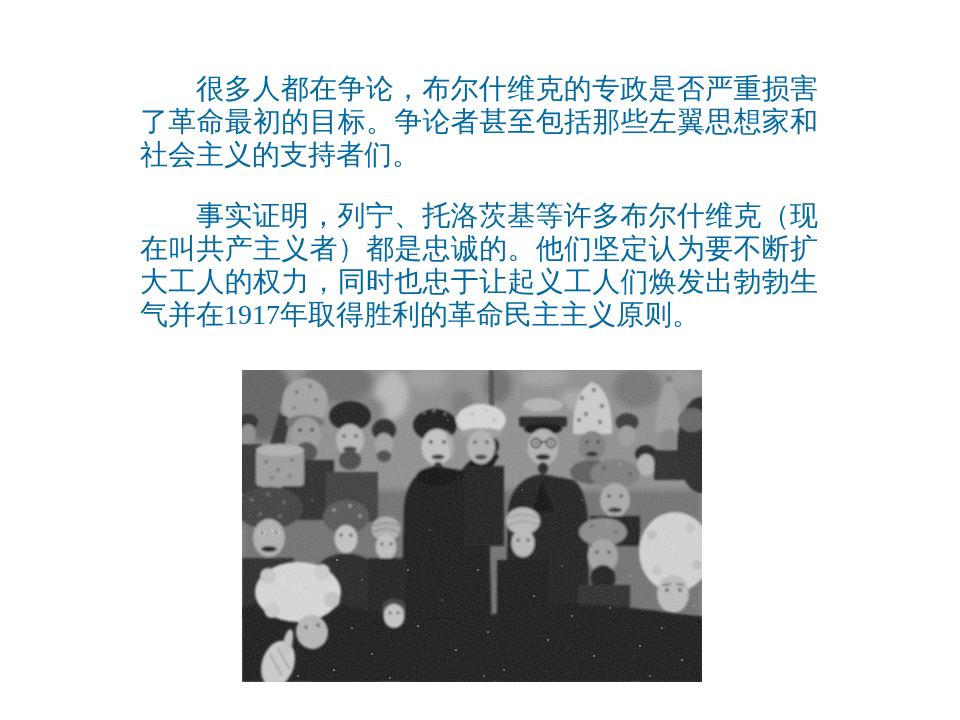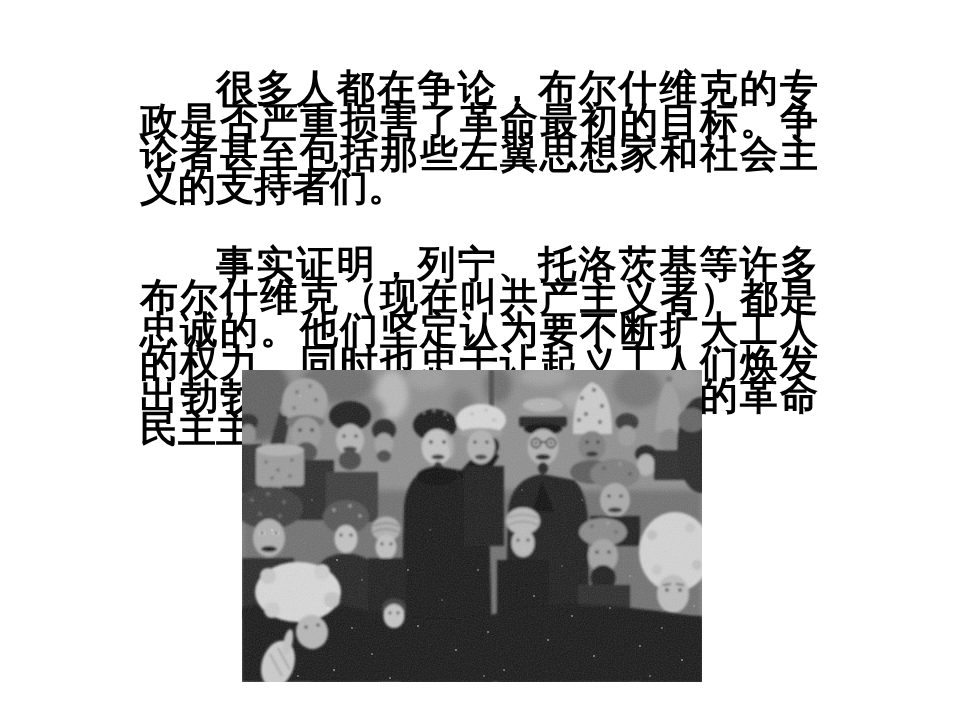--- a/index.html
+++ b/index.html
@@ -11,31 +11,31 @@
   .slide {
     position: relative;
     width: 960px; height: 720px;
     background: #ffffff;
     overflow: hidden;
   }
   .text-block {
     position: absolute;
     left: 140px; top: 72px;
     width: 678px;
-    color: #000000;
-    font-size: 38px;
+    color: #0369a1;
+    font-size: 28px;
     line-height: 33px;
-    font-weight: bold;
+    font-weight: normal;
     text-align: justify;
   }
   .text-block p {
     margin: 0;
     text-indent: 2em;
   }
-  .text-block p + p { margin-top: 44px; }
+  .text-block p + p { margin-top: 28px; }
   .photo {
     position: absolute;
     left: 242px; top: 370px;
     width: 460px; height: 312px;
     margin: 0;
     overflow: hidden;
     background: #8f8f8f;
   }
   .photo svg { display: block; }
 </style>

